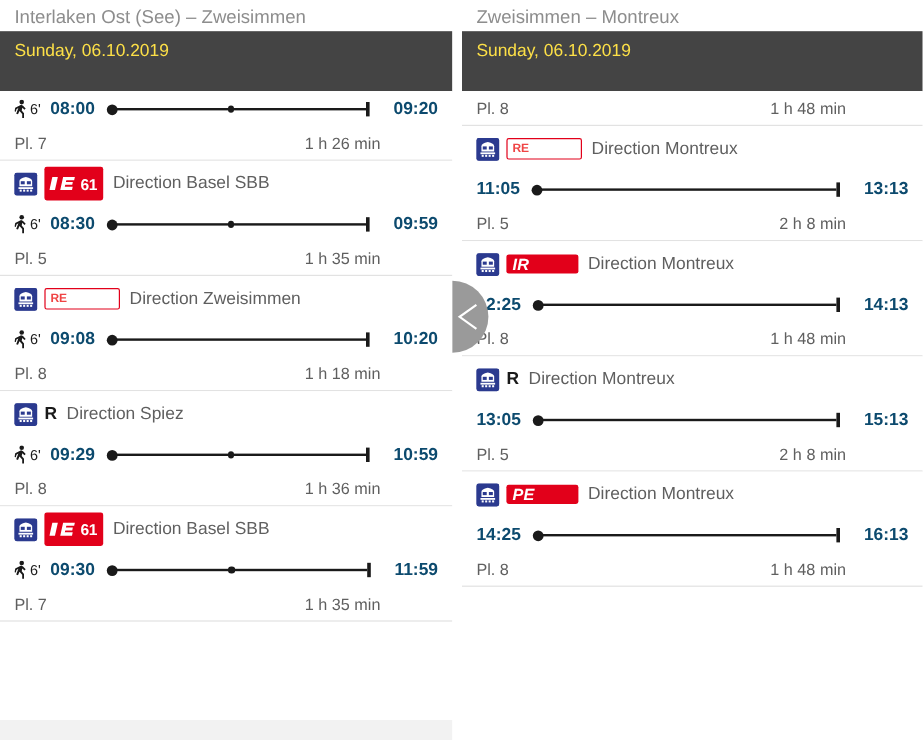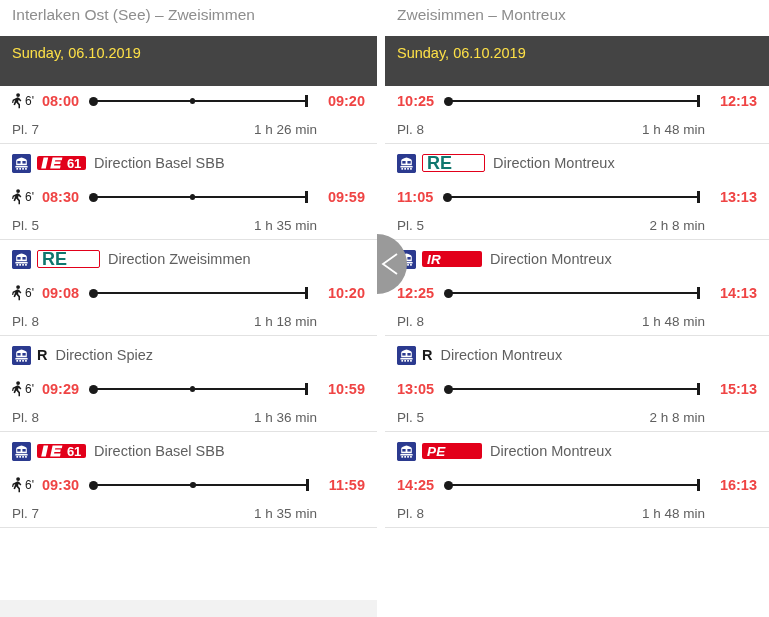--- a/index.html
+++ b/index.html
@@ -22,21 +22,21 @@
     height: 617px;
     background: #ffffff;
     overflow: hidden;
   }
   .col-left  { width: 377px; }
   .col-gap   { width: 8px; background: #ffffff; }
   .col-right { width: 384px; }
 
   
   .station-title {
-    height: 36px;
+    height: 26px;
     line-height: 30px;
     padding-left: 12px;
     font-size: 15.5px;
     color: #8d8d8d;
     white-space: nowrap;
     background: #ffffff;
   }
 
   
   .date-header {
@@ -73,21 +73,21 @@
     position: relative;
     overflow: hidden;
     margin-right: 6px;
   }
   .train-icon svg { display: block; }
 
   .badge { flex: 0 0 auto; margin-right: 8px; }
 
   
   .badge-ic {
-    height: 14px;
+    height: 28px;
     background: #e2001a;
     border-radius: 2px;
     display: flex;
     align-items: center;
     padding: 0 5px 0 4px;
   }
   .badge-ic .ic-logo { display:block; }
   .badge-ic .ic-num {
     color: #ffffff;
     font-size: 13px;
@@ -100,22 +100,22 @@
     height: 18px;
     min-width: 63px;
     background: #ffffff;
     border: 1.5px solid #e2001a;
     border-radius: 2px;
     display: flex;
     align-items: center;
     padding: 0 4px;
   }
   .badge-re span {
-    color: #0f766e;
-    font-size: 18px;
+    color: #ef4444;
+    font-size: 10px;
     font-weight: bold;
   }
   
   .badge-solid {
     height: 16px;
     min-width: 60px;
     background: #e2001a;
     border-radius: 2px;
     display: flex;
     align-items: center;
@@ -160,21 +160,21 @@
   .walk svg { display: block; }
   .walk-min {
     font-size: 12px;
     color: #1a1a1a;
     margin-left: 2px;
     margin-right: 4px;
   }
   .time-dep, .time-arr {
     font-size: 14.5px;
     font-weight: bold;
-    color: #ef4444;
+    color: #0c4a6e;
     white-space: nowrap;
   }
   .time-dep { flex: 0 0 auto; }
   .time-arr { flex: 0 0 auto; margin-left: 10px; }
 
   
   .timeline {
     position: relative;
     flex: 1 1 auto;
     height: 20px;
@@ -457,29 +457,20 @@
         </div>
       </div>
       <div class="bottom-strip"></div>
     </div>
   <div class="col-gap"></div>
   <div class="column col-right">
       <div class="station-title">Zweisimmen – Montreux</div>
       <div class="date-header">Sunday, 06.10.2019</div>
       <div class="conn-list">
         <div class="conn first">
-          <div class="time-row">
-            <span class="time-dep">10:25</span>
-            <span class="timeline">
-              <span class="tl-bar"></span>
-              <span class="tl-start"></span>
-              <span class="tl-end"></span>
-            </span>
-            <span class="time-arr">12:13</span>
-          </div>
           <div class="meta-row">
             <span class="meta-pl">Pl. 8</span>
             <span class="meta-dur">1 h 48 min</span>
           </div>
         </div>
         <div class="conn">
           <div class="product-row">
             <span class="train-icon">
               <svg width="19" height="19" viewBox="0 0 19 19">
                 <rect x="0" y="0" width="19" height="19" rx="2" fill="#2b3a8f"></rect>

